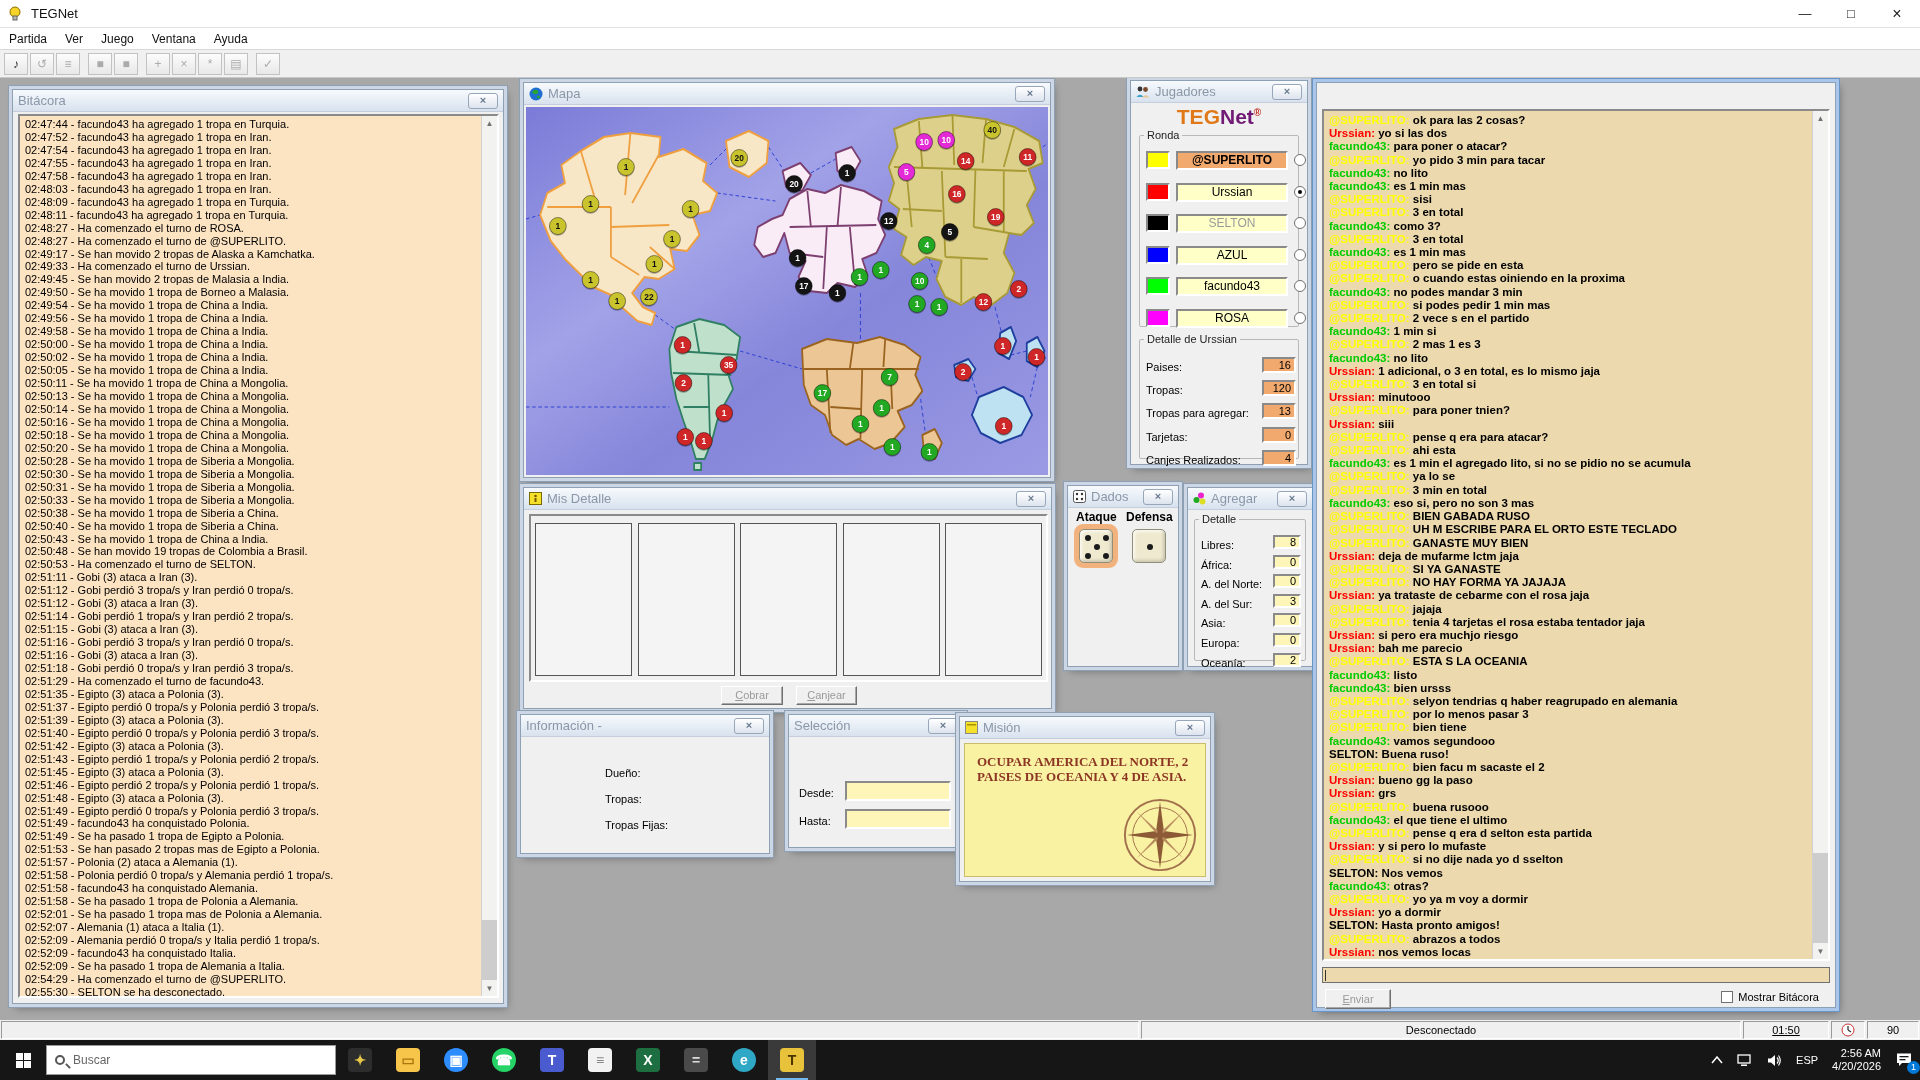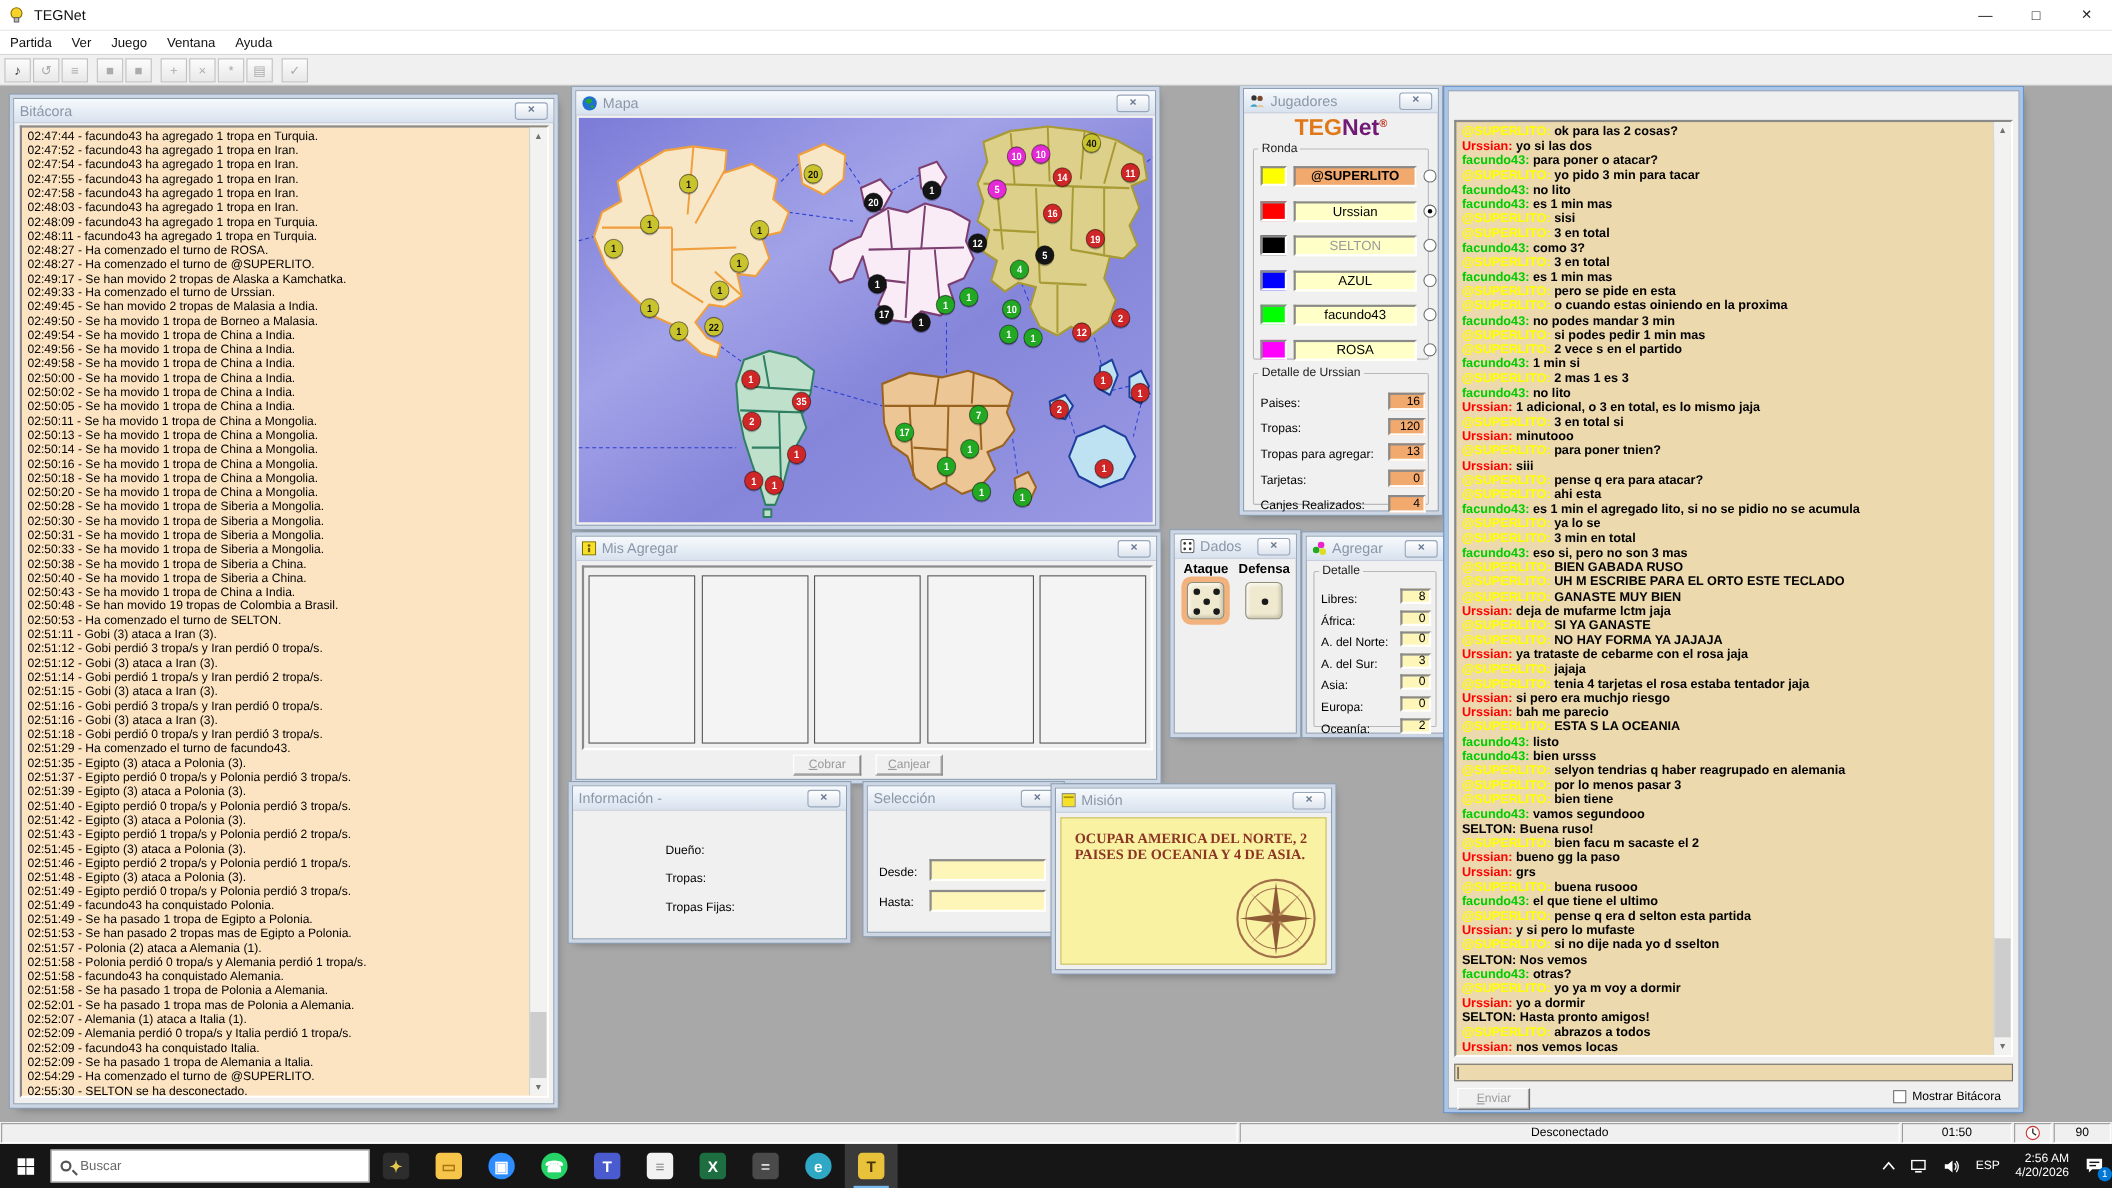--- a/index.html
+++ b/index.html
@@ -577,21 +577,21 @@
 
     <div class="win" style="left:523px; top:409px; width:529px; height:222px;">
       <div class="tbar">
         <span class="ticon">
           <svg width="13" height="13" viewBox="0 0 13 13">
               <rect x="0.5" y="0.5" width="12" height="12" fill="#f5e02a" stroke="#7a6a00"></rect>
               <circle cx="6.5" cy="4" r="1.3" fill="#7a5a00"></circle>
               <rect x="5.5" y="6" width="2" height="4" fill="#7a5a00"></rect>
             </svg>
         </span>
-        <span>Mis Agregar</span>
+        <span>Mis Detalle</span>
         <div class="closebox">×</div>
       </div>
       <div id="slotsbox" class="sunken">
           <div class="slot" style="left: 4px;"></div>
           <div class="slot" style="left: 106.5px;"></div>
           <div class="slot" style="left: 209px;"></div>
           <div class="slot" style="left: 311.5px;"></div>
           <div class="slot" style="left: 414px;"></div>
         </div>
       <div class="gbtn" id="cobrar" style="left:197px; top:198px; width:62px;"><u>C</u>obrar</div>
@@ -850,21 +850,21 @@
         <div class="cbox"></div>
         <div class="clabel">Mostrar Bitácora</div>
       </div>
     </div>
 
   </div>
 
   <div id="statusbar">
     <div class="sbsec" style="flex:1;"></div>
     <div class="sbsec" style="width:600px;">Desconectado</div>
-    <div class="sbsec" style="width:100px;">01:50</div>
+    <div class="sbsec" style="width:86px;text-decoration:underline;">01:50</div>
     <div class="sbsec" style="width:34px;">
       <svg width="14" height="14" viewBox="0 0 14 14">
           <circle cx="7" cy="7" r="6" fill="#fff" stroke="#c33"></circle>
           <path d="M7,7 L7,3 M7,7 L10,9" stroke="#333" stroke-width="1.3" fill="none"></path>
         </svg>
     </div>
     <div class="sbsec" style="width:52px;">90</div>
   </div>
 
   <div id="taskbar">

